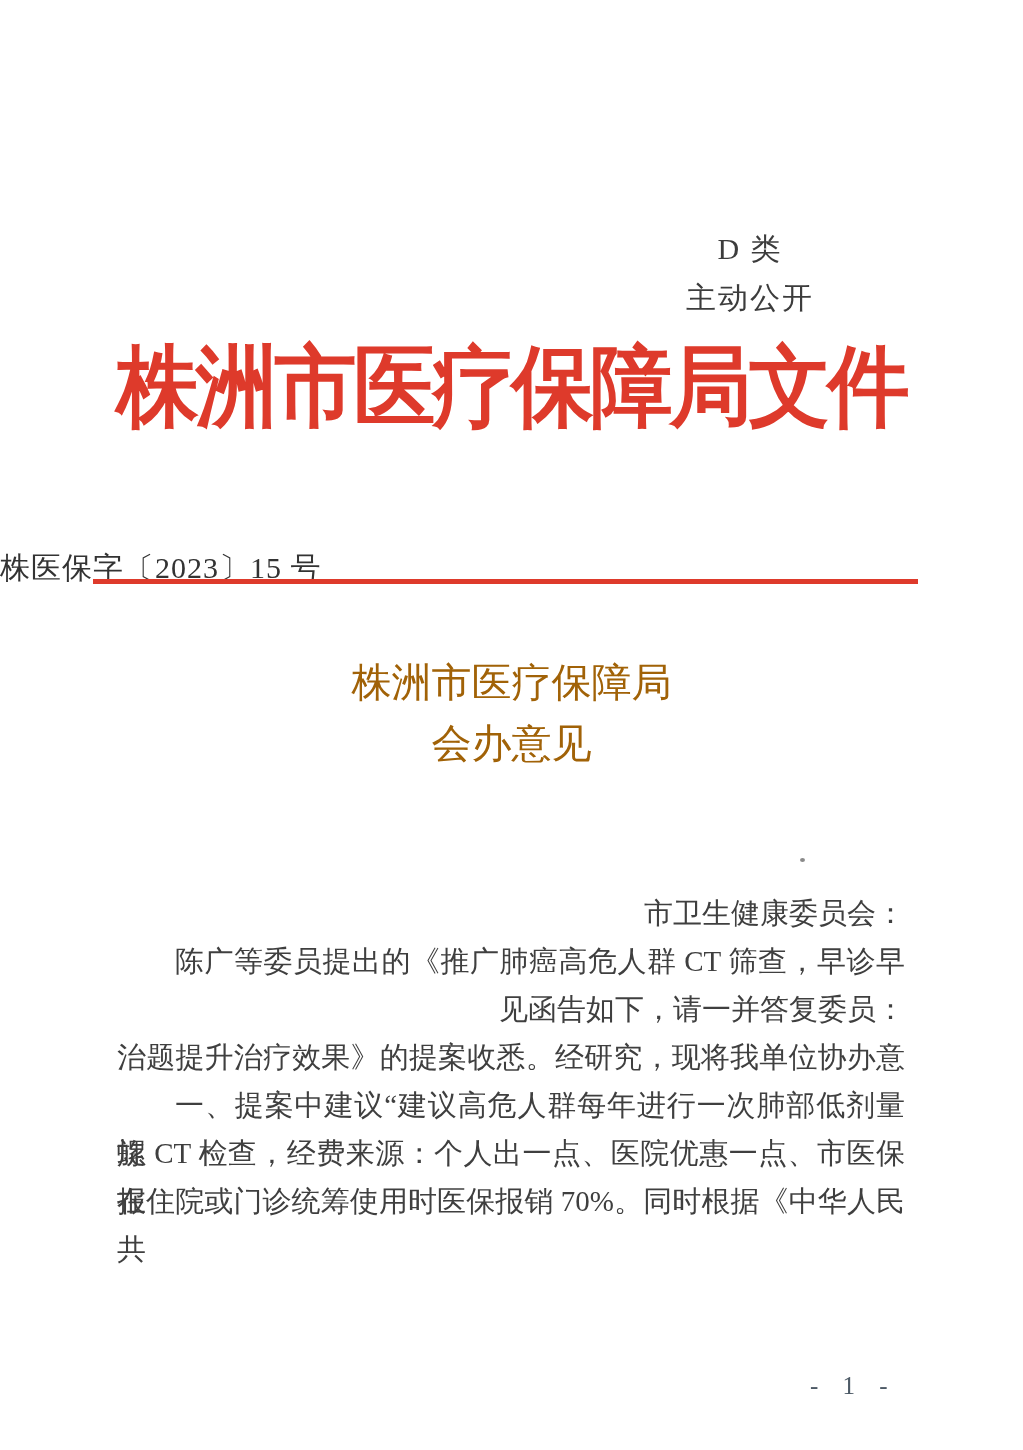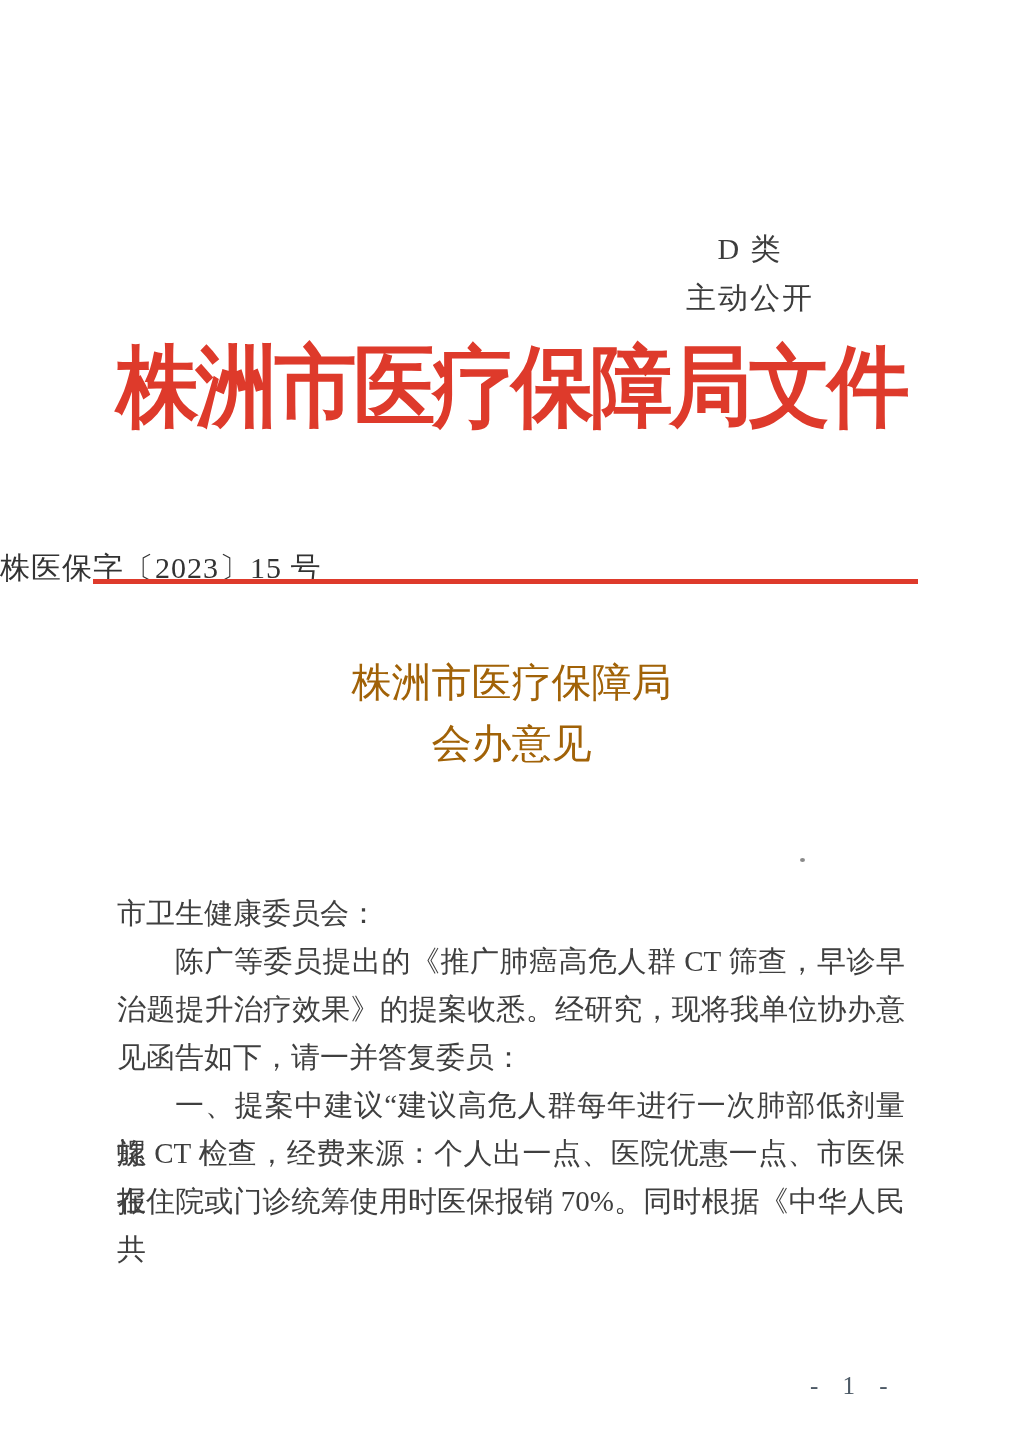--- a/index.html
+++ b/index.html
@@ -91,20 +91,21 @@
     left: 117px;
     width: 788px;
     font-size: 29px;
     line-height: 48px;
     color: #3f3f3f;
   }
   .body-text .line {
     height: 48px;
     white-space: nowrap;
     overflow: visible;
+    text-align: right;
   }
   .body-text .line.fill {
     white-space: normal;
     text-align: justify;
     text-align-last: justify;
     text-justify: inter-character;
   }
   .body-text .line.indent {
     text-indent: 58px;
   }
@@ -138,22 +139,22 @@
   <div class="doc-title">
     <div>株洲市医疗保障局</div>
     <div>会办意见</div>
   </div>
 
   <div class="speckle"></div>
 
   <div class="body-text">
     <div class="line">市卫生健康委员会：</div>
     <div class="line fill indent">陈广等委员提出的《推广肺癌高危人群 CT 筛查，早诊早</div>
+    <div class="line">见函告如下，请一并答复委员：</div>
     <div class="line fill">治题提升治疗效果》的提案收悉。经研究，现将我单位协办意</div>
-    <div class="line">见函告如下，请一并答复委员：</div>
     <div class="line fill indent">一、提案中建议“建议高危人群每年进行一次肺部低剂量螺</div>
     <div class="line fill">旋 CT 检查，经费来源：个人出一点、医院优惠一点、市医保报</div>
     <div class="line fill">在住院或门诊统筹使用时医保报销 70%。同时根据《中华人民共</div>
   </div>
 
   <div class="page-number">- 1 -</div>
 
 </div>
 
 </body></html>

